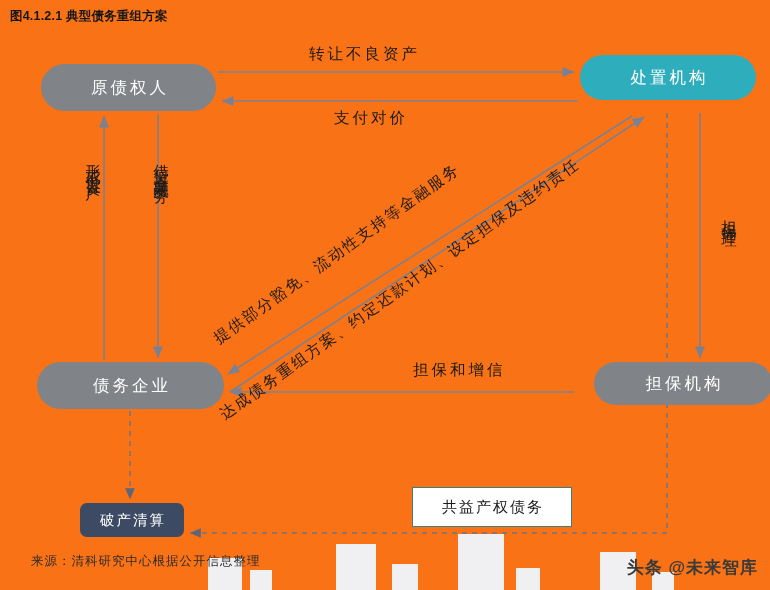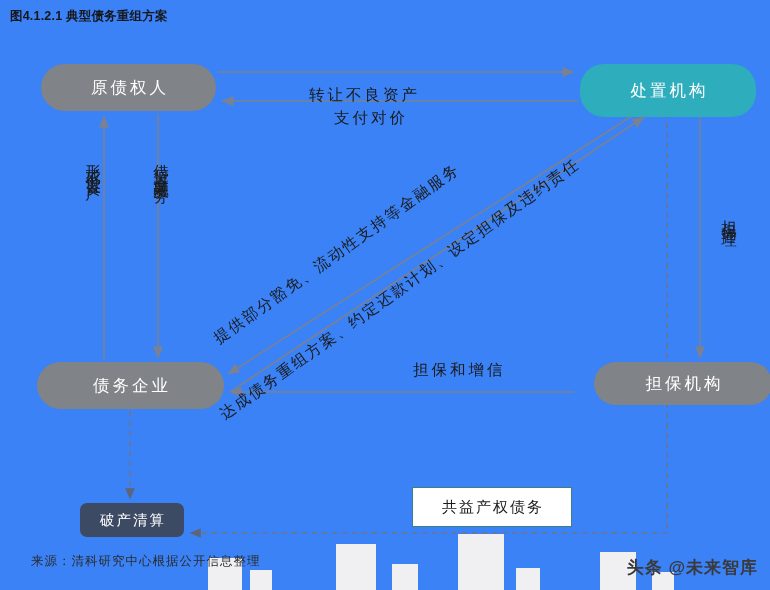--- a/index.html
+++ b/index.html
@@ -6,21 +6,21 @@
   html, body {
     margin: 0; padding: 0;
     width: 770px; height: 590px;
     background: #ffffff;
     font-family: "Liberation Serif", "DejaVu Serif", serif;
     overflow: hidden;
   }
   #page {
     position: relative;
     width: 770px; height: 590px;
-    background: #3b82f6;
+    background: #f97316;
   }
 
   
   #title {
     position: absolute;
     left: 10px; top: 8px;
     font-family: "Liberation Sans", "DejaVu Sans", sans-serif;
     font-weight: bold;
     font-size: 12.5px;
     color: #17171a;
@@ -59,37 +59,37 @@
   }
   .node.rect {
     background: #3d4a63;
     border-radius: 7px;
     font-size: 14.5px;
     letter-spacing: 2px;
     text-indent: 2px;
   }
 
   #node-original-creditor { left: 41px;  top: 64px;  width: 175px; height: 47px; }
-  #node-disposal-agency   { left: 580px; top: 64px;  width: 176px; height: 53px; }
+  #node-disposal-agency   { left: 580px; top: 55px;  width: 176px; height: 45px; }
   #node-debtor-company    { left: 37px;  top: 362px; width: 187px; height: 47px; }
   #node-guarantee-agency  { left: 594px; top: 362px; width: 178px; height: 43px; }
   #node-bankruptcy        { left: 80px;  top: 503px; width: 104px; height: 34px; }
 
   
   .edge-label {
     position: absolute;
     font-family: "Liberation Serif", "DejaVu Serif", serif;
     font-size: 15.5px;
     color: #1a1a1a;
     letter-spacing: 3px;
     text-indent: 3px;
     white-space: nowrap;
     user-select: none;
   }
-  #label-transfer-bad-assets { left: 306px; top: 44px; margin-top: 41px; }
+  #label-transfer-bad-assets { left: 306px; top: 44px; }
   #label-pay-consideration   { left: 331px; top: 108px; }
   #label-guarantee-credit    { left: 410px; top: 360px; }
 
   
   .vlabel {
     position: absolute;
     font-family: "Liberation Serif", "DejaVu Serif", serif;
     font-size: 15.5px;
     color: #1a1a1a;
     letter-spacing: 4px;

